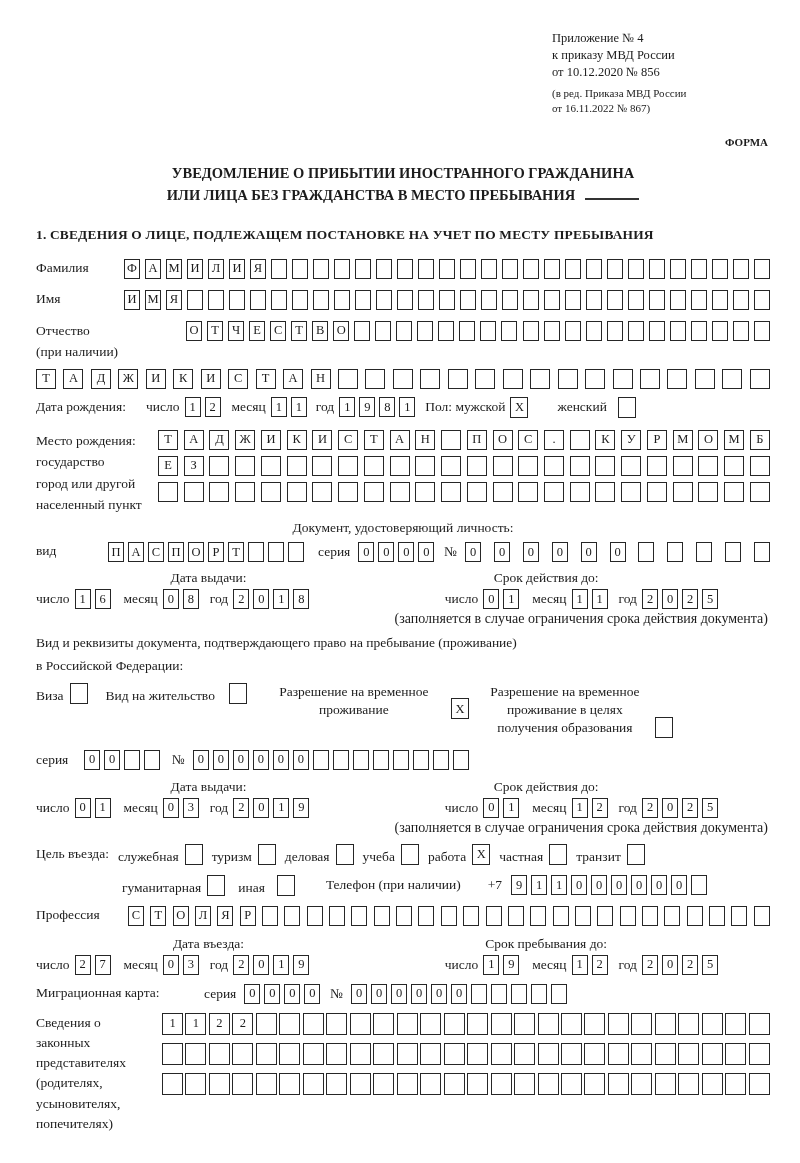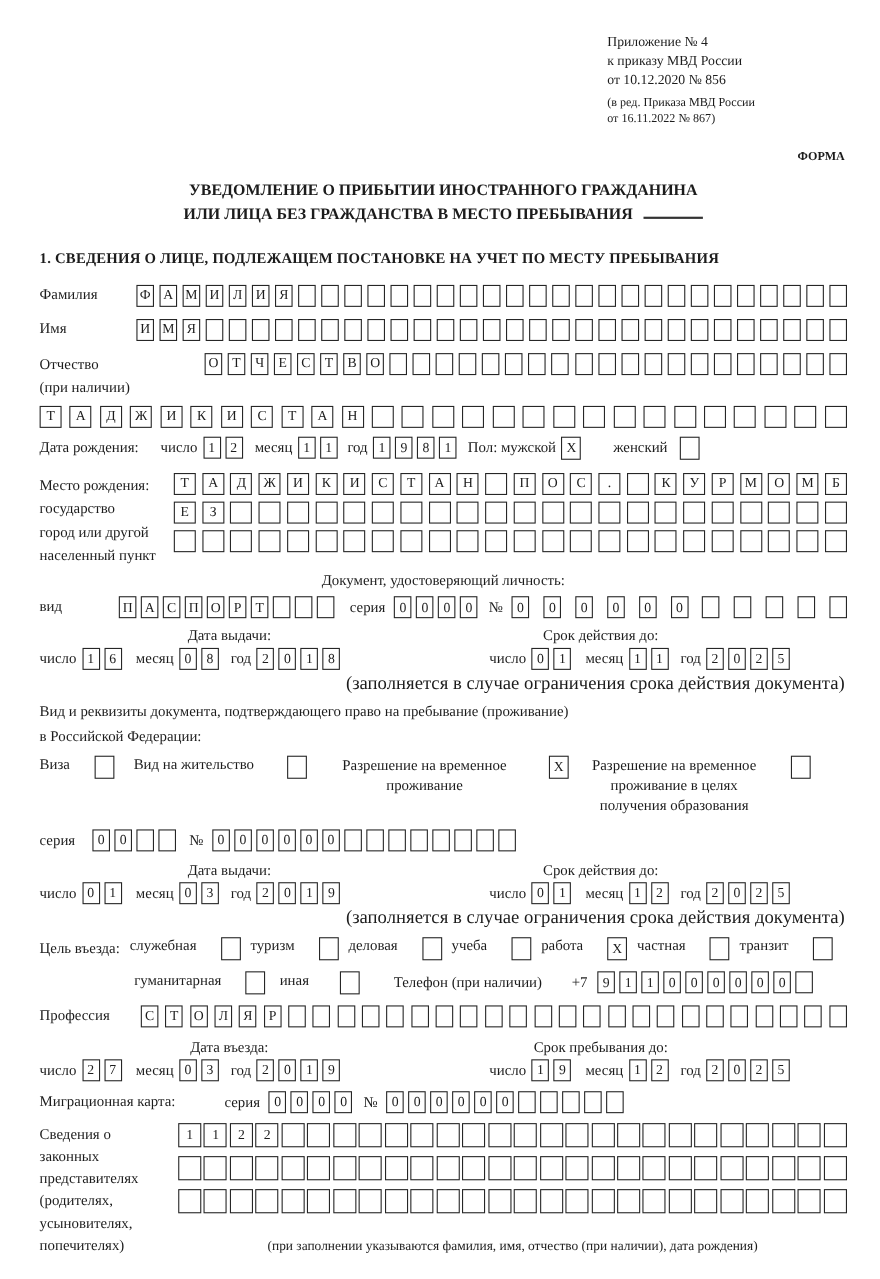--- a/index.html
+++ b/index.html
@@ -36,23 +36,23 @@
   .formrow { display:flex; align-items:flex-start; margin-bottom:11px; }
   .rowlabel { flex:none; line-height:1.4; }
   .lbl2 { line-height:1.55; }
 
   .dgroup { display:flex; align-items:center; gap:5px; }
   .dlabels { display:flex; margin-bottom:3px; }
   .dlabels .dl-left { width:47%; text-align:center; }
   .dlabels .dl-right { width:45%; text-align:center; }
   .daterow { display:flex; margin-bottom:2px; }
   .daterow .dgroup.right { margin-left:auto; margin-right:52px; }
-  .note { text-align:right; font-size:17px; margin:2px 2px 8px 0; }
-
-  .opt { display:flex; align-items:flex-start; gap:22px; }
+  .note { text-align:right; font-size:14px; margin:2px 2px 8px 0; }
+
+  .opt { display:flex; align-items:flex-end; gap:6px; }
   .optrow { display:flex; align-items:center; gap:9px; margin-bottom:10px; flex-wrap:nowrap; }
   .chk-label { text-align:center; line-height:1.35; }
   .stack { display:flex; flex-direction:column; gap:6px; flex:1; }
 </style>
 </head>
 <body>
 
 <div class="page">
 
   <div class="hdr-right">
@@ -793,17 +793,16 @@
           <span class="cell"></span>
           <span class="cell"></span>
           <span class="cell"></span>
           <span class="cell"></span>
           <span class="cell"></span>
           <span class="cell"></span>
           <span class="cell"></span>
           <span class="cell"></span>
           <span class="cell"></span>
         </div>
-      <div style="text-align:center; font-size:12.2px; margin-top:14px">(при заполнении указываются фамилия, имя, отчество (при наличии), дата рождения)</div>
     </div>
   </div>
 
 </div>
 
 </body></html>

